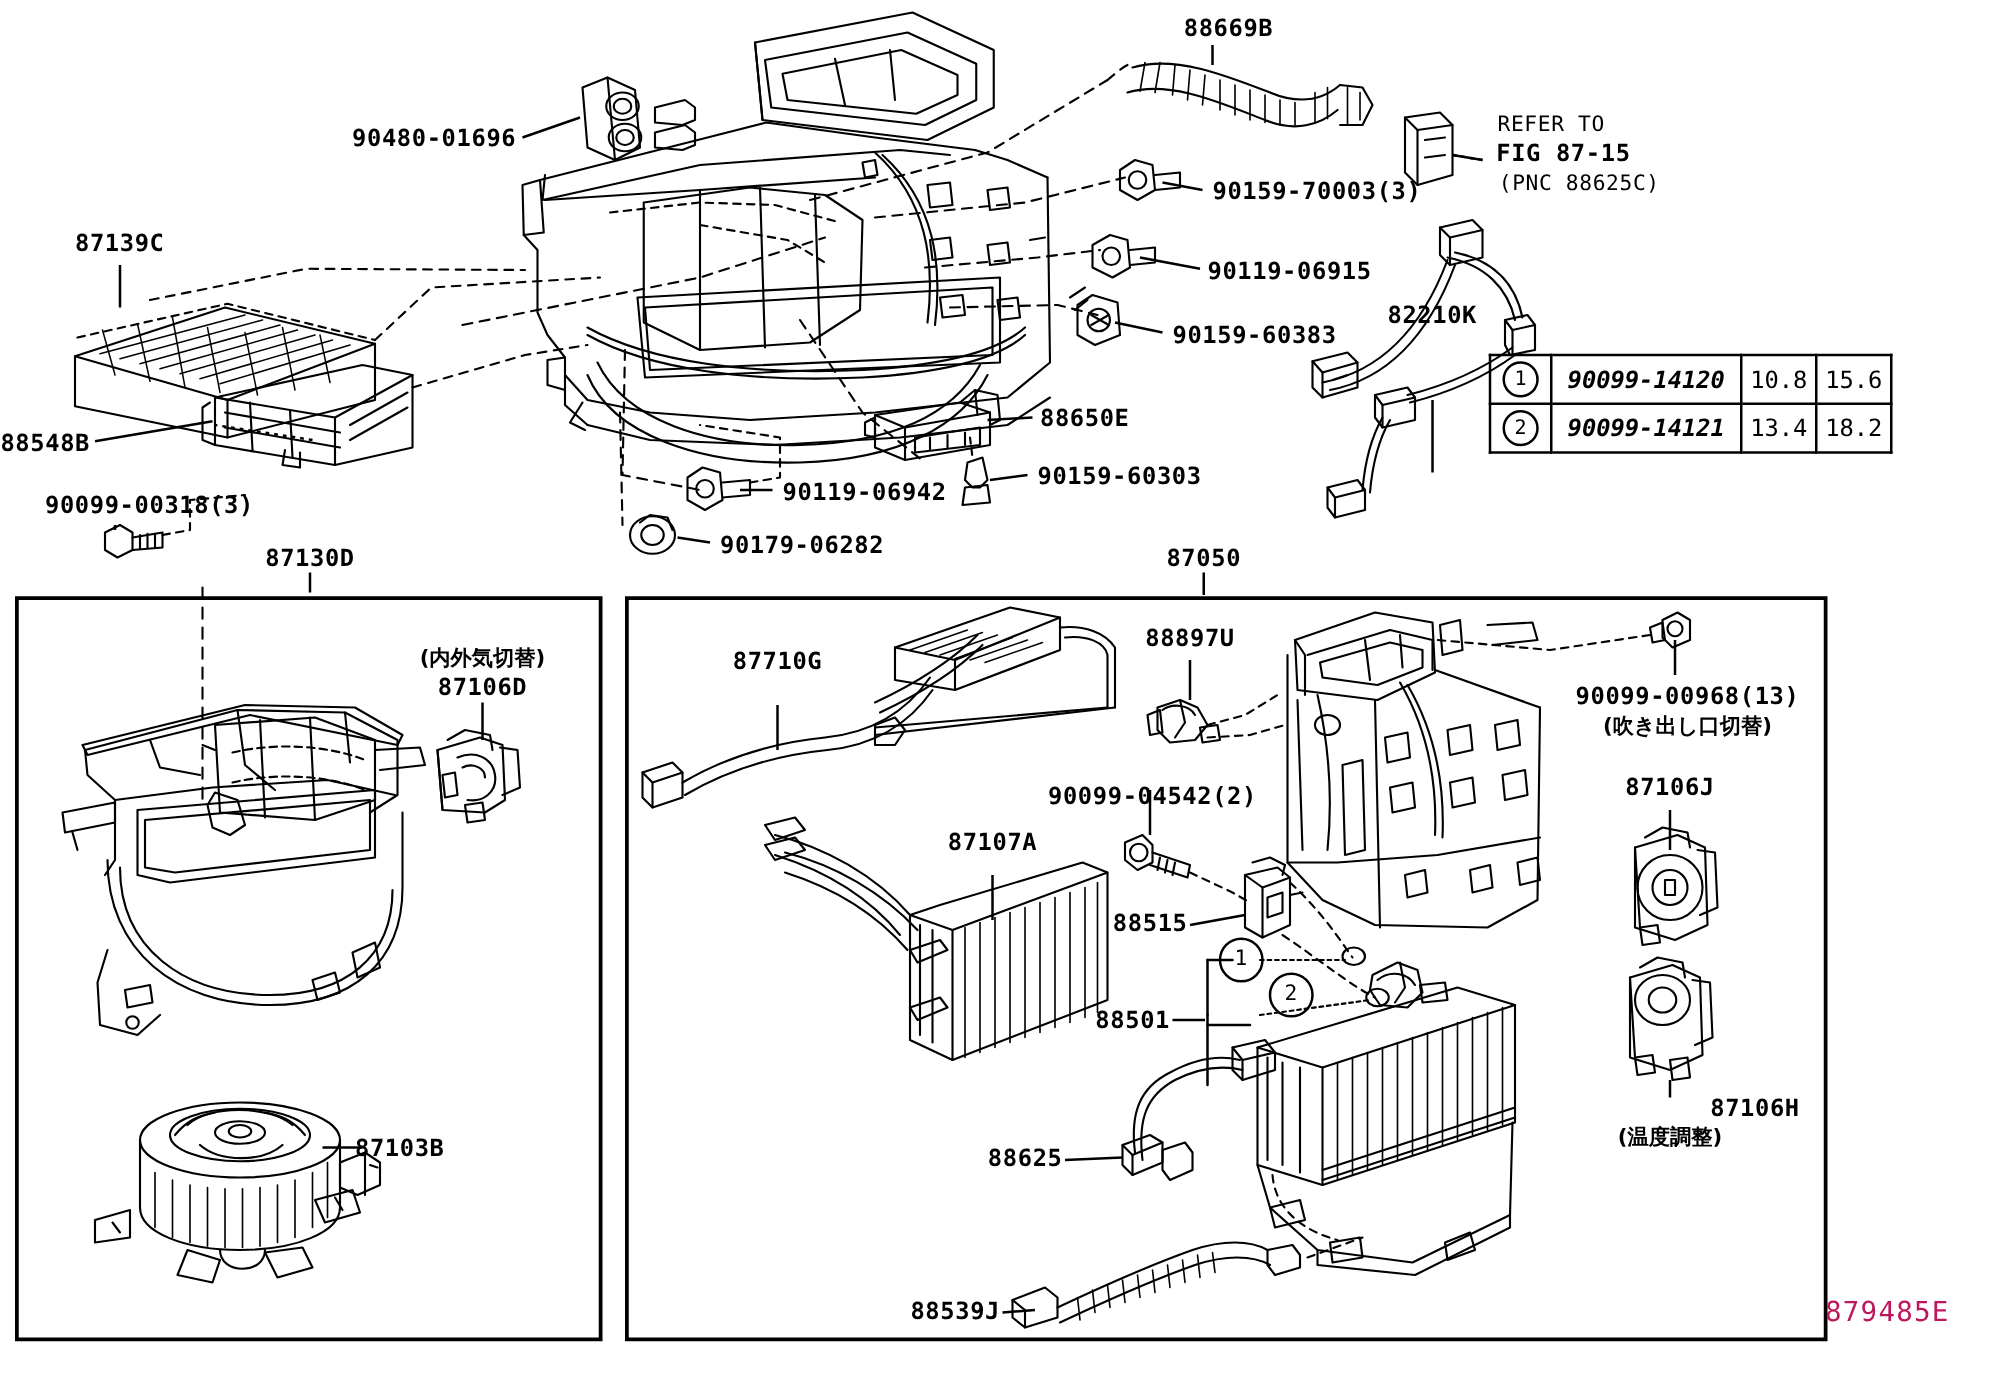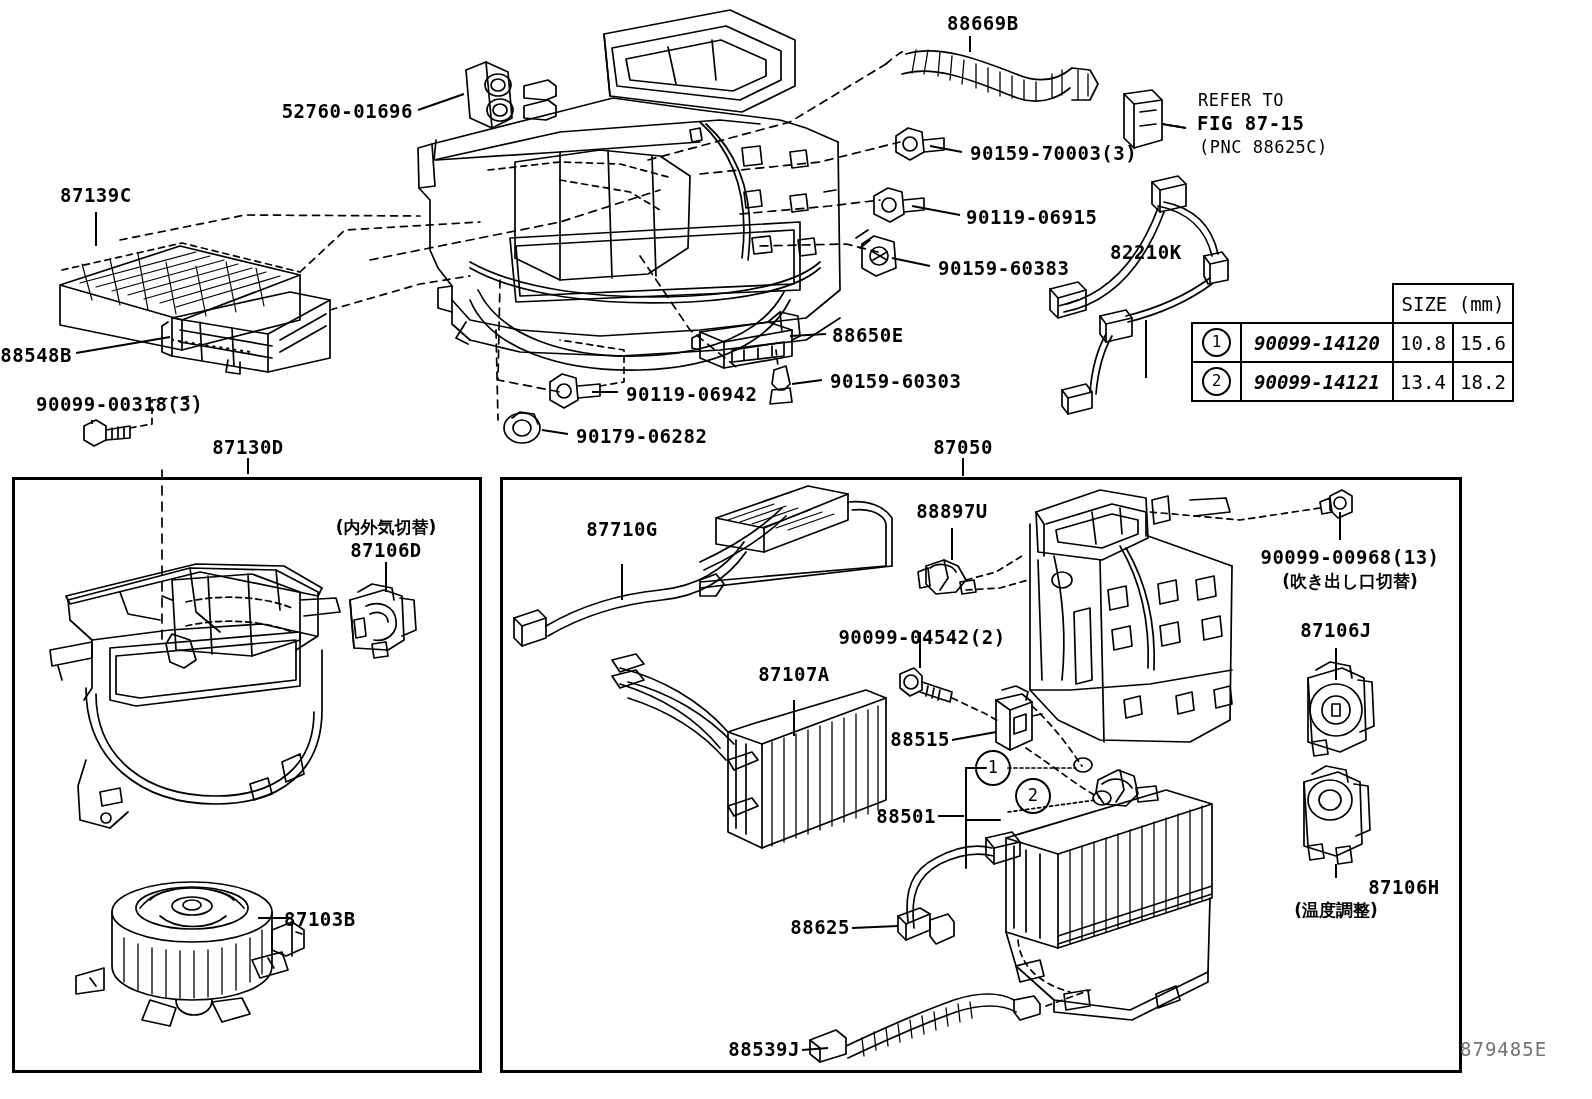--- a/index.html
+++ b/index.html
@@ -21,21 +21,21 @@
        font-size:19px;font-weight:bold;height:37px;color:#000;}
   #size-table .hdr{font-weight:normal;font-size:19px;}
   #size-table .blank{border:none;}
   #size-table .num{width:58px;font-weight:normal;}
   #size-table .pnc{width:150px;font-style:italic;}
   #size-table .idx{width:47px;}
   .circnum{display:inline-block;width:25px;height:25px;border:2px solid #000;border-radius:50%;
            line-height:24px;font-size:16px;font-weight:normal;text-align:center;}
   .panel{position:absolute;border:3px solid #000;box-sizing:border-box;}
   .diagcode{position:absolute;font-family:"DejaVu Sans Mono","Liberation Mono",monospace;
-            font-size:19px;color:#737373;letter-spacing:1px;}
+            font-size:22px;color:#be185d;letter-spacing:1px;}
 </style>
 </head>
 <body>
 
 <div id="sheet">
 
   <svg class="art" viewBox="0 0 1592 1099">
     <g fill="none" stroke="#000" stroke-width="1.7" stroke-linejoin="round" stroke-linecap="round">
 
       <path d="M604 34 L730 10 L795 40 L795 86 L742 112 L610 96 Z"></path>
@@ -497,21 +497,21 @@
       <line x1="1186" y1="128" x2="1162" y2="124"></line>
       <line x1="250" y1="352" x2="172" y2="340"></line>
     </g>
 
     <g fill="none" stroke="#000" stroke-width="2">
       <circle cx="993" cy="768" r="17"></circle>
       <circle cx="1033" cy="796" r="17"></circle>
     </g>
   </svg>
 
-  <div class="lbl rt" style="left:413px;top:100px;">52760-01696</div>
+  <div class="lbl rt" style="left:413px;top:100px;">90480-01696</div>
   <div class="lbl" style="left:60px;top:184px;">87139C</div>
   <div class="lbl rt" style="left:72px;top:344px;">88548B</div>
   <div class="lbl" style="left:36px;top:393px;">90099-00318(3)</div>
 
   <div class="lbl" style="left:947px;top:12px;">88669B</div>
   <div class="lbl" style="left:970px;top:142px;">90159-70003(3)</div>
   <div class="lbl" style="left:966px;top:206px;">90119-06915</div>
   <div class="lbl" style="left:938px;top:257px;">90159-60383</div>
   <div class="lbl" style="left:1110px;top:241px;">82210K</div>
 
@@ -520,25 +520,20 @@
   <div class="lbl" style="left:626px;top:383px;">90119-06942</div>
   <div class="lbl" style="left:576px;top:425px;">90179-06282</div>
 
   <div class="lbl small" style="left:1198px;top:90px;">REFER TO</div>
   <div class="lbl" style="left:1197px;top:112px;">FIG 87-15</div>
   <div class="lbl small" style="left:1199px;top:137px;">(PNC 88625C)</div>
 
   <div id="size-table">
     <table>
       <tbody>
-          <tr>
-        <td class="blank" style="border:none;"></td>
-        <td class="blank" style="border:none;"></td>
-        <td class="hdr" colspan="2">SIZE (mm)</td>
-      </tr>
       <tr>
         <td class="idx"><span class="circnum">1</span></td>
         <td class="pnc">90099-14120</td>
         <td class="num">10.8</td>
         <td class="num">15.6</td>
       </tr>
       <tr>
         <td class="idx"><span class="circnum">2</span></td>
         <td class="pnc">90099-14121</td>
         <td class="num">13.4</td>

